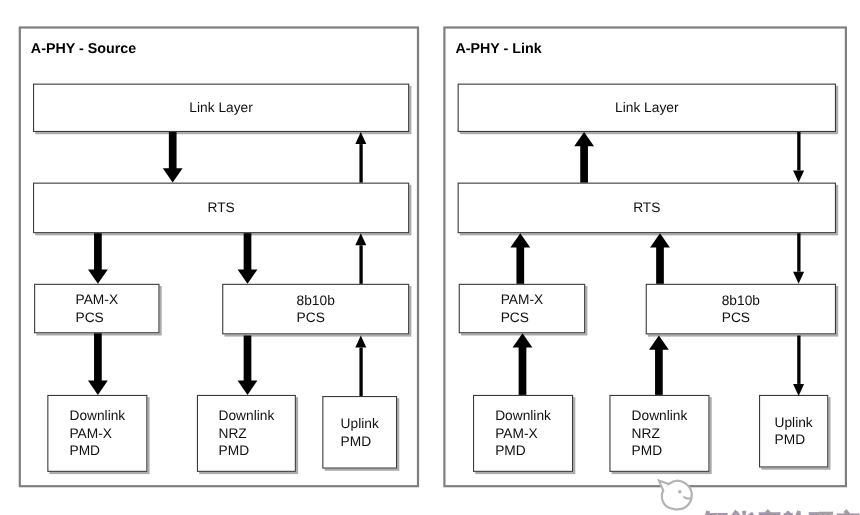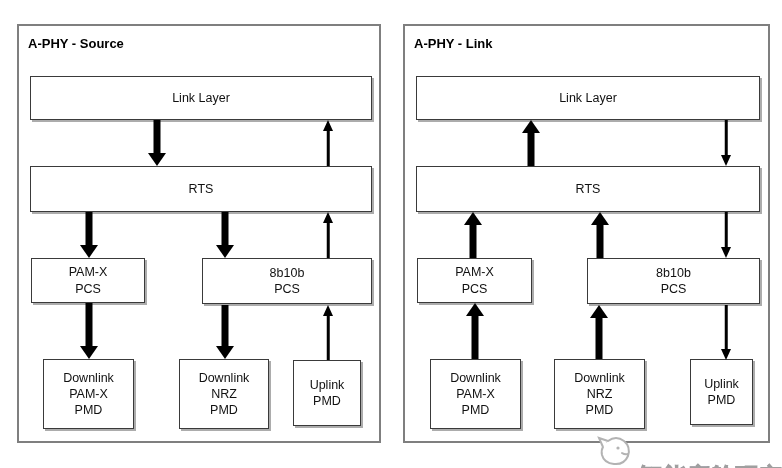--- a/index.html
+++ b/index.html
@@ -9,21 +9,21 @@
   }
   .panel{
     position:absolute;border:2px solid #7f7f7f;background:#ffffff;box-sizing:border-box;
   }
   .panel-title{
     position:absolute;left:9px;top:10px;font-size:13px;font-weight:bold;color:#000;white-space:nowrap;
   }
   .box{
     position:absolute;background:#ffffff;border:1.5px solid #3a3a3a;box-sizing:border-box;
     box-shadow:2px 2px 0 rgba(128,128,128,0.65);
-    display:flex;align-items:center;justify-content:center;text-align:center;
+    display:flex;align-items:center;justify-content:center;
     font-size:12.5px;line-height:1.3;white-space:pre-line;color:#111;
   }
   
   .arrow{position:absolute;}
   .arrow .shaft{position:absolute;left:50%;transform:translateX(-50%);background:#000;}
   .arrow .head{position:absolute;left:50%;transform:translateX(-50%);width:0;height:0;}
   .arrow.thick{width:18px;}
   .arrow.thin{width:12px;}
   .arrow.thick .shaft{width:7px;}
   .arrow.thin .shaft{width:2.5px;}

